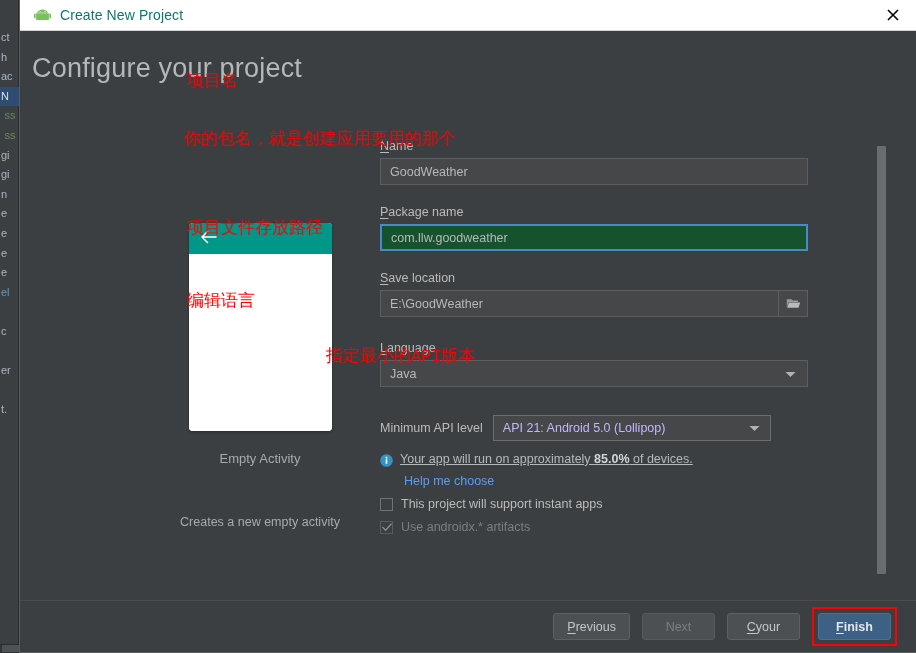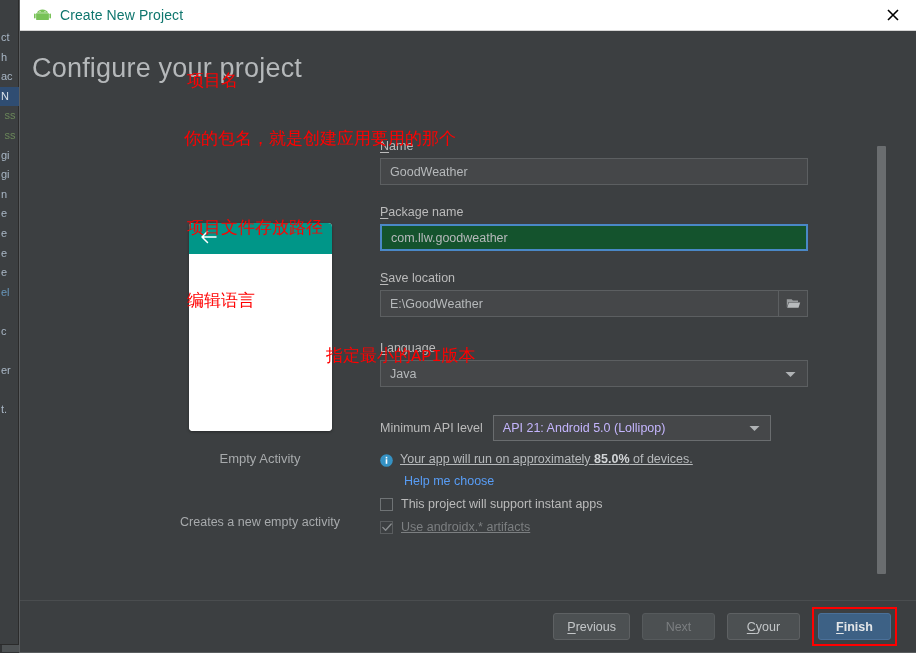--- a/index.html
+++ b/index.html
@@ -163,21 +163,21 @@
   }
 
   .cb-row { display: flex; align-items: center; margin-top: 9px; }
   .cb-box {
     width: 13px; height: 13px; border: 1px solid #6f7375;
     background: #3c3f41; margin-right: 8px; flex: 0 0 auto;
     display: flex; align-items: center; justify-content: center;
   }
   .cb-box.disabled { border-color: #5a5d5f; }
   .cb-label { font-size: 12.5px; color: #bbbbbb; }
-  .cb-label.disabled { color: #7c7f81; text-decoration: underline; }
+  .cb-label.disabled { color: #7c7f81; }
 
   
   #form-scrollbar {
     position: absolute; left: 857px; top: 108px; width: 10px; height: 436px;
   }
   #form-scrollbar .sb-thumb {
     position: absolute; left: 0; top: 7px; width: 9px; height: 428px;
     background: #6a6d6f; border-radius: 1px;
   }
 

